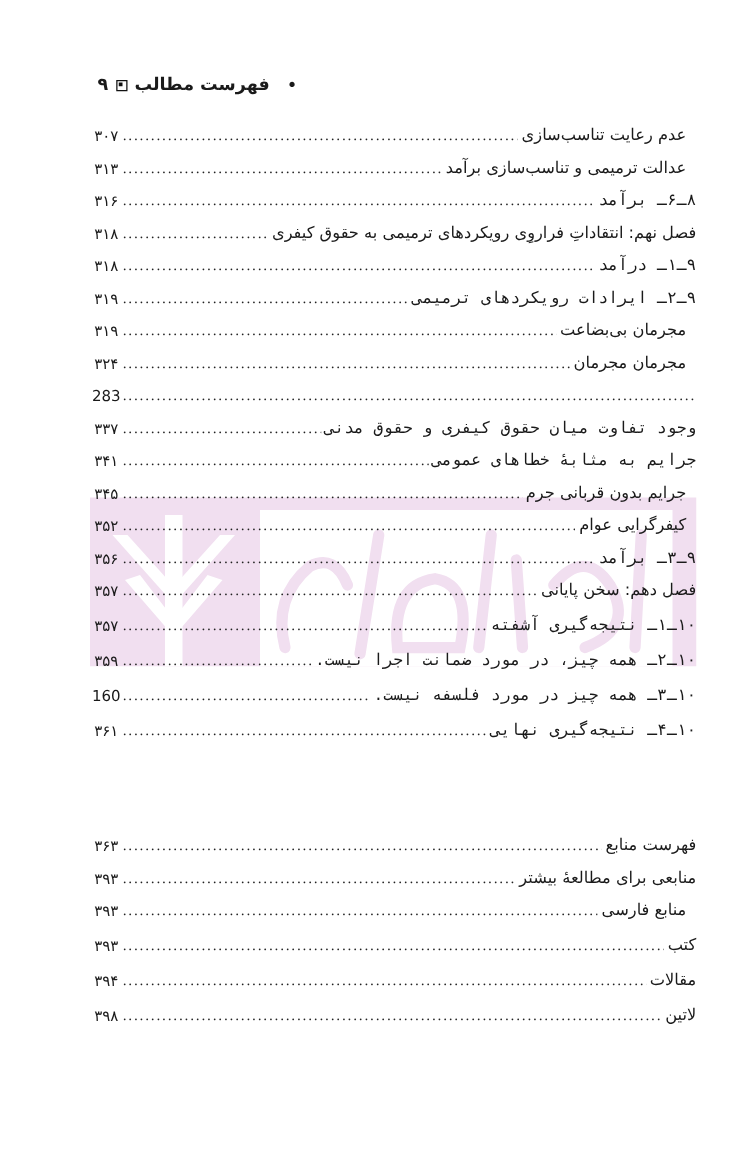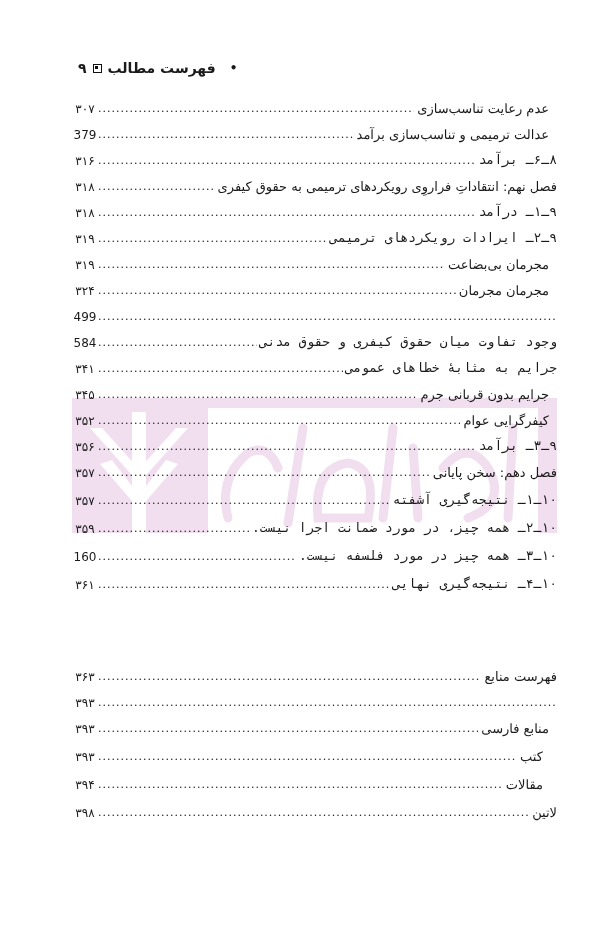--- a/index.html
+++ b/index.html
@@ -79,21 +79,21 @@
       white-space: nowrap;
       direction: rtl;
       min-width: 26px;
       text-align: center;
       font-family: "DejaVu Sans", sans-serif;
       font-size: 12px;
     }
     .row.indent1 .title { margin-right: 0; font-family: Liberation Mono, monospace; }
     .row.indent2 { }
     .row.indent2 .title { margin-right: 8px; }
-    .row.indent3 .title { margin-right: 14px; }
+    .row.indent3 .title { }
     .row.bold .title { font-weight: normal; font-family: "DejaVu Sans", sans-serif; }
   </style>
 </head>
 <body>
 
 <div class="watermark">
   <svg class="wm-logo" width="136" height="135" viewBox="0 0 136 135">
     <rect x="60" y="14" width="14" height="121" fill="#ffffff"></rect>
     <polygon points="18,30 30,30 66,70 66,84" fill="#ffffff"></polygon>
     <polygon points="116,30 104,30 68,70 68,84" fill="#ffffff"></polygon>
@@ -124,21 +124,21 @@
 
 <div class="toc">
   <div class="row indent2" style="top:0px">
     <span class="title">عدم رعایت تناسب‌سازی</span>
     <span class="leader"></span>
     <span class="page">۳۰۷</span>
   </div>
   <div class="row indent2" style="top:26px">
     <span class="title">عدالت ترمیمی و تناسب‌سازی برآمد</span>
     <span class="leader"></span>
-    <span class="page">379</span>
+    <span class="page">۳۱۳</span>
   </div>
   <div class="row indent1" style="top:52px">
     <span class="title">۸ـ۶ـ برآمد</span>
     <span class="leader"></span>
     <span class="page">۳۱۶</span>
   </div>
   <div class="row bold" style="top:78px">
     <span class="title">فصل نهم: انتقاداتِ فراروِی رویکردهای ترمیمی به حقوق کیفری</span>
     <span class="leader"></span>
     <span class="page">۳۱۸</span>
@@ -158,26 +158,26 @@
     <span class="leader"></span>
     <span class="page">۳۱۹</span>
   </div>
   <div class="row indent2" style="top:182px">
     <span class="title">مجرمان مجرمان</span>
     <span class="leader"></span>
     <span class="page">۳۲۴</span>
   </div>
   <div class="row indent1" style="top:208px">
     <span class="leader"></span>
-    <span class="page">499</span>
+    <span class="page">283</span>
   </div>
   <div class="row indent1" style="top:234px">
     <span class="title">وجود تفاوت میان حقوق کیفری و حقوق مدنی</span>
     <span class="leader"></span>
-    <span class="page">584</span>
+    <span class="page">۳۳۷</span>
   </div>
   <div class="row indent1" style="top:260px">
     <span class="title">جرایم به مثابهٔ خطاهای عمومی</span>
     <span class="leader"></span>
     <span class="page">۳۴۱</span>
   </div>
   <div class="row indent2" style="top:286px">
     <span class="title">جرایم بدون قربانی جرم</span>
     <span class="leader"></span>
     <span class="page">۳۴۵</span>
@@ -216,20 +216,21 @@
     <span class="title">۱۰ـ۴ـ نتیجه‌گیری نهایی</span>
     <span class="leader"></span>
     <span class="page">۳۶۱</span>
   </div>
   <div class="row bold" style="top:568px">
     <span class="title">فهرست منابع</span>
     <span class="leader"></span>
     <span class="page">۳۶۳</span>
   </div>
   <div class="row" style="top:594px">
+    <span class="title">منابعی برای مطالعهٔ بیشتر</span>
     <span class="leader"></span>
     <span class="page">۳۹۳</span>
   </div>
   <div class="row indent2" style="top:620px">
     <span class="title">منابع فارسی</span>
     <span class="leader"></span>
     <span class="page">۳۹۳</span>
   </div>
   <div class="row indent3" style="top:648px">
     <span class="title">کتب</span>

